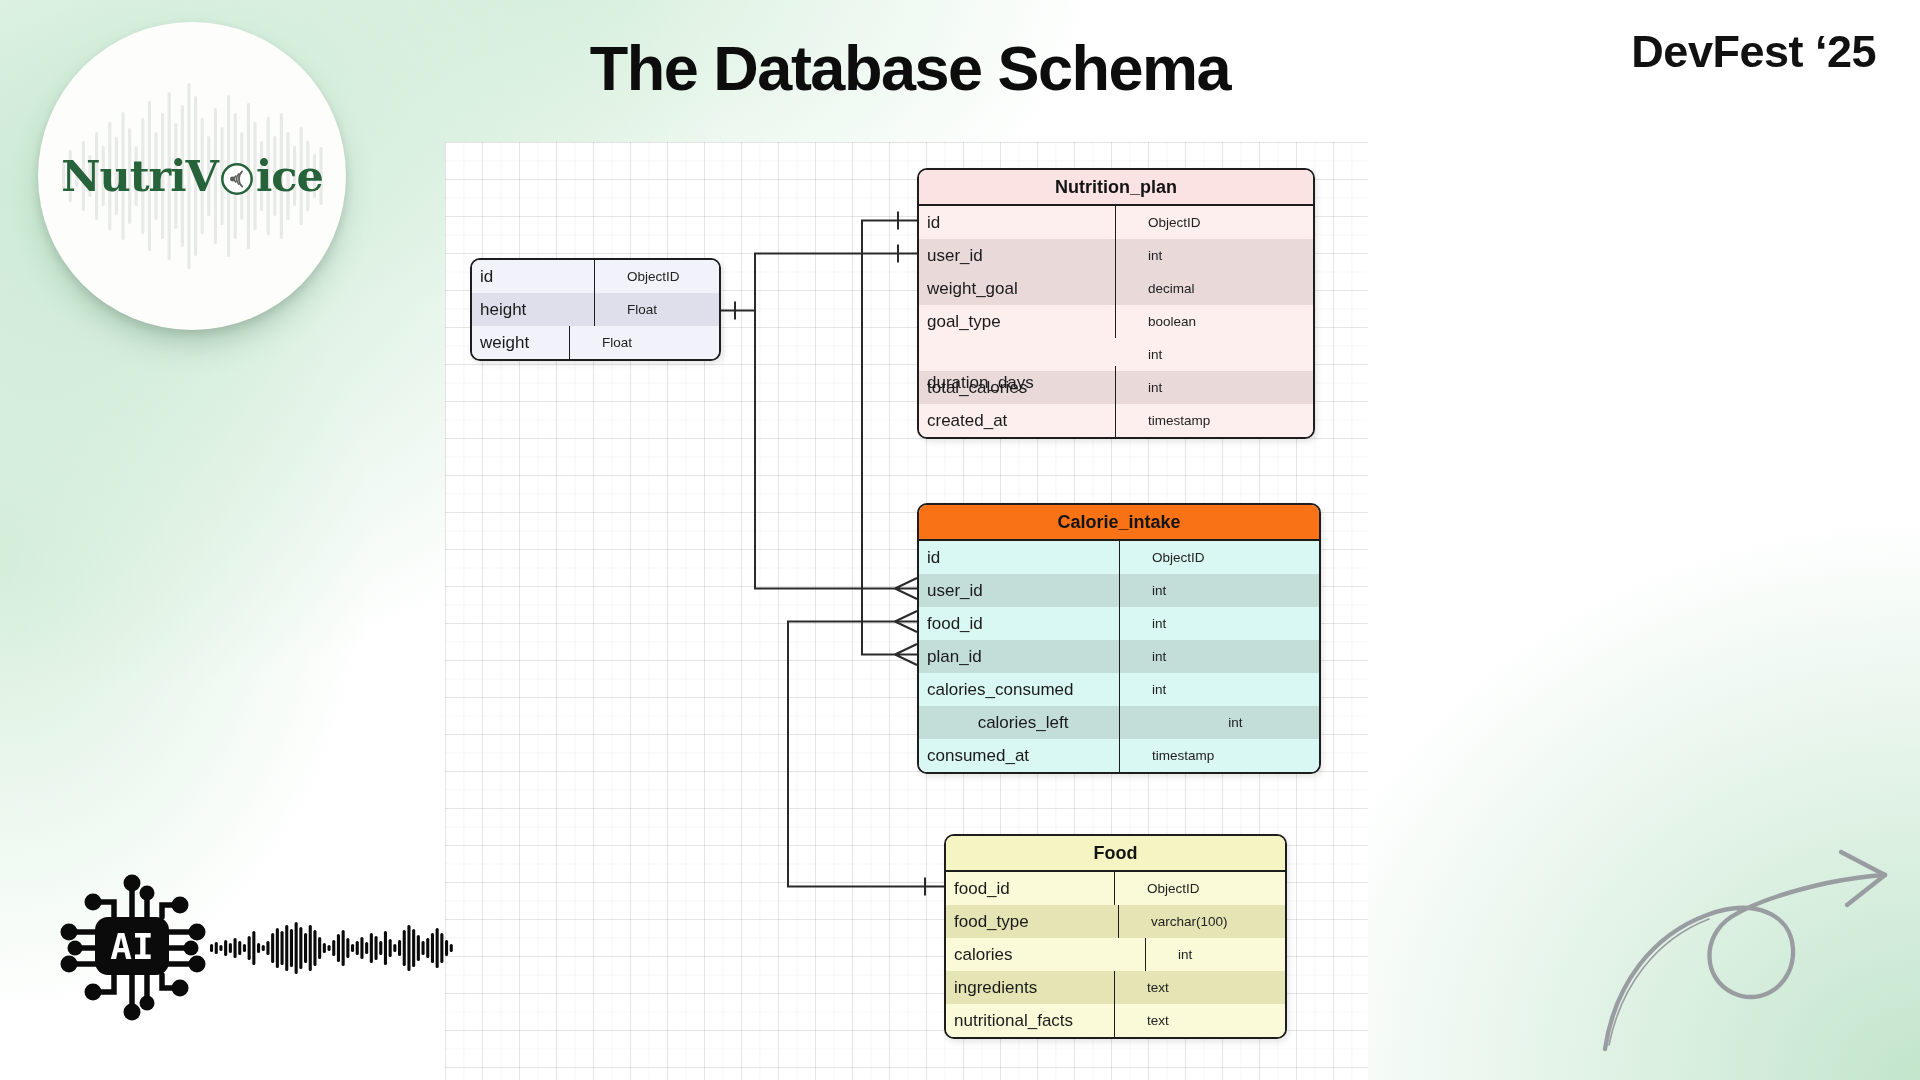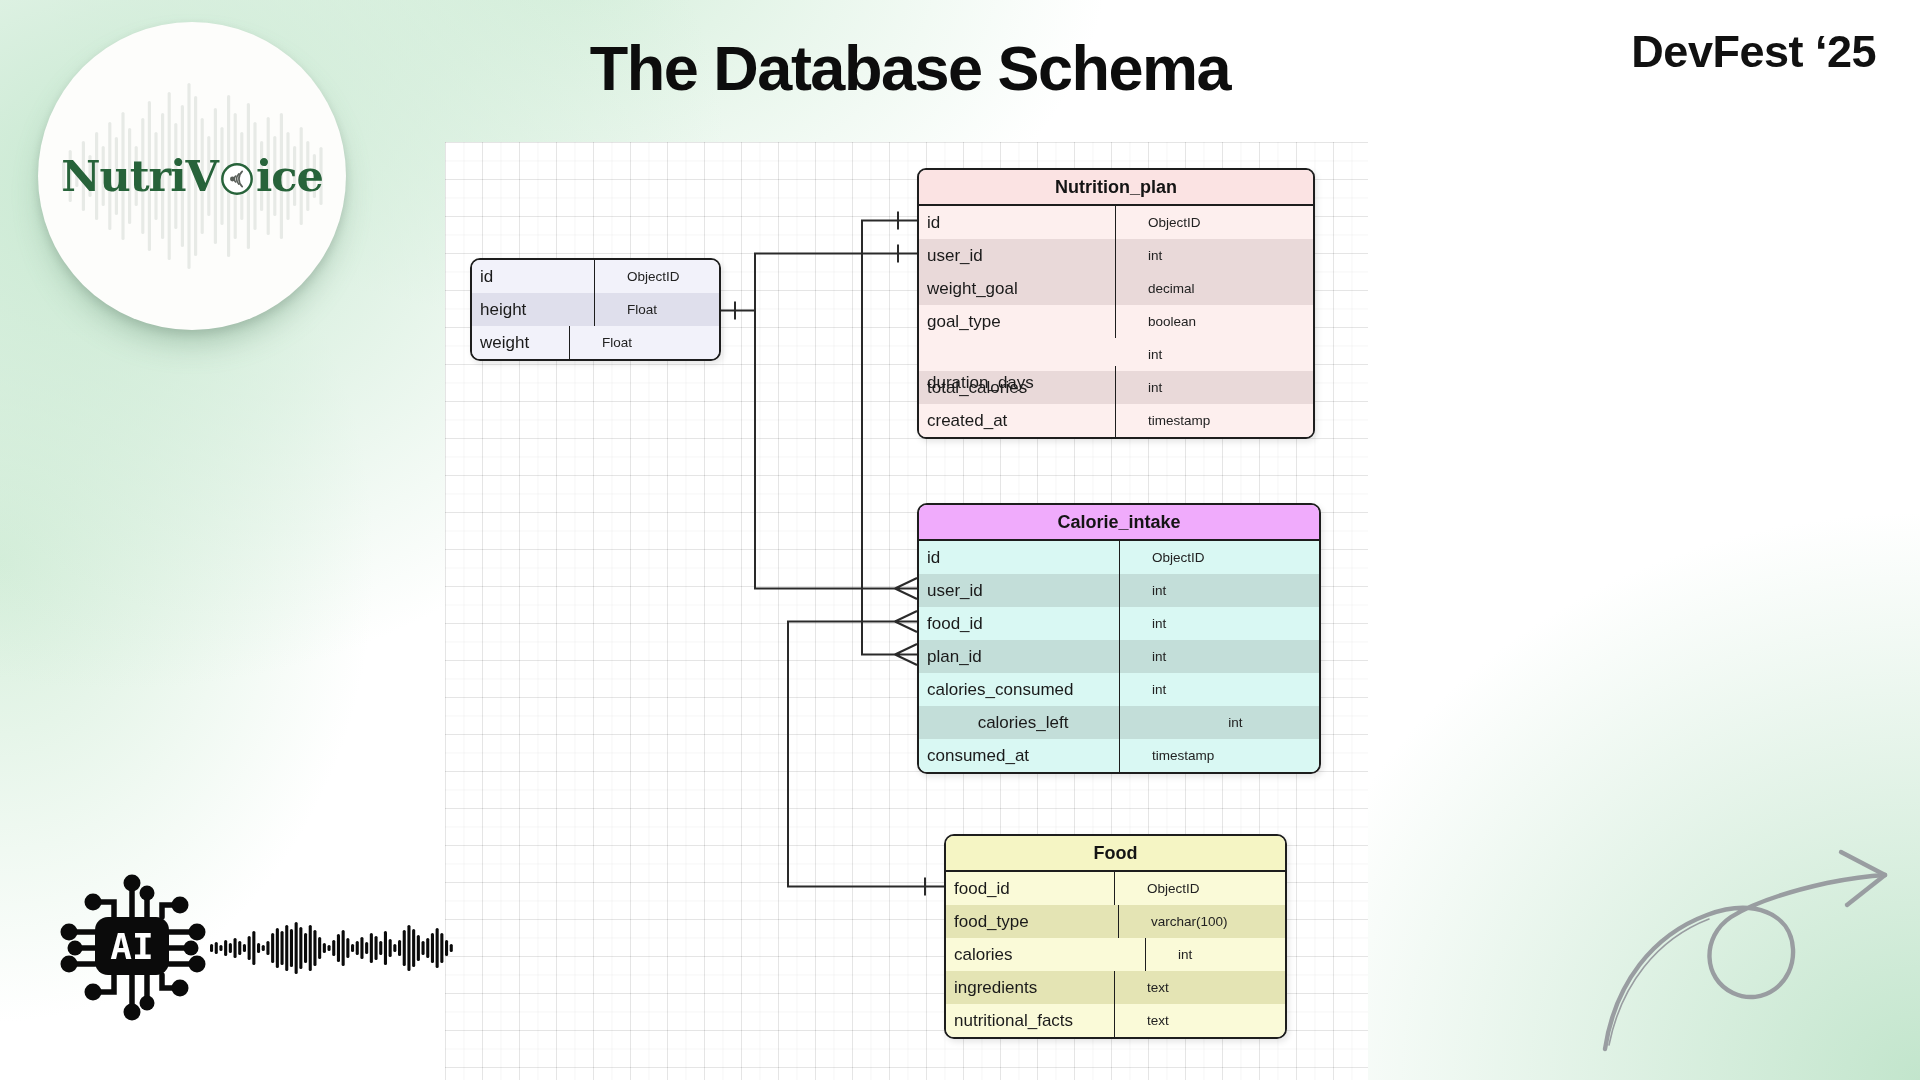--- a/index.html
+++ b/index.html
@@ -266,21 +266,21 @@
     </div>
     <div class="tbl-row" style="background: rgb(223, 223, 236);">
       <div class="cell-name" style="width: 123px;">height</div>
       <div class="cell-type">Float</div>
     </div>
     <div class="tbl-row" style="background: rgb(242, 242, 250);">
       <div class="cell-name" style="width: 98px;">weight</div>
       <div class="cell-type">Float</div>
     </div>
   </div>
-<div class="db-table" style="left: 917px; top: 168px; width: 394px; border-radius: 9px;">
+<div class="db-table" style="left: 917px; top: 168px; width: 394px;">
     <div class="tbl-header" style="background: rgb(251, 227, 227);">Nutrition_plan</div>
     <div class="tbl-row" style="background: rgb(253, 239, 238);">
       <div class="cell-name" style="width: 197px;">id</div>
       <div class="cell-type">ObjectID</div>
     </div>
     <div class="tbl-row" style="background: rgb(233, 217, 217);">
       <div class="cell-name" style="width: 197px;">user_id</div>
       <div class="cell-type">int</div>
     </div>
     <div class="tbl-row" style="background: rgb(233, 217, 217);">
@@ -298,21 +298,21 @@
     <div class="tbl-row" style="background: rgb(233, 217, 217);">
       <div class="cell-name" style="width: 197px;">total_calories</div>
       <div class="cell-type">int</div>
     </div>
     <div class="tbl-row" style="background: rgb(253, 239, 238);">
       <div class="cell-name" style="width: 197px;">created_at</div>
       <div class="cell-type">timestamp</div>
     </div>
   </div>
 <div class="db-table" style="left: 917px; top: 503px; width: 400px;">
-    <div class="tbl-header" style="background: #f0abfc;">Calorie_intake</div>
+    <div class="tbl-header" style="background: #f97316;">Calorie_intake</div>
     <div class="tbl-row" style="background: rgb(217, 248, 243);">
       <div class="cell-name" style="width: 201px;">id</div>
       <div class="cell-type">ObjectID</div>
     </div>
     <div class="tbl-row" style="background: rgb(195, 222, 217);">
       <div class="cell-name" style="width: 201px;">user_id</div>
       <div class="cell-type">int</div>
     </div>
     <div class="tbl-row" style="background: rgb(217, 248, 243);">
       <div class="cell-name" style="width: 201px;">food_id</div>

